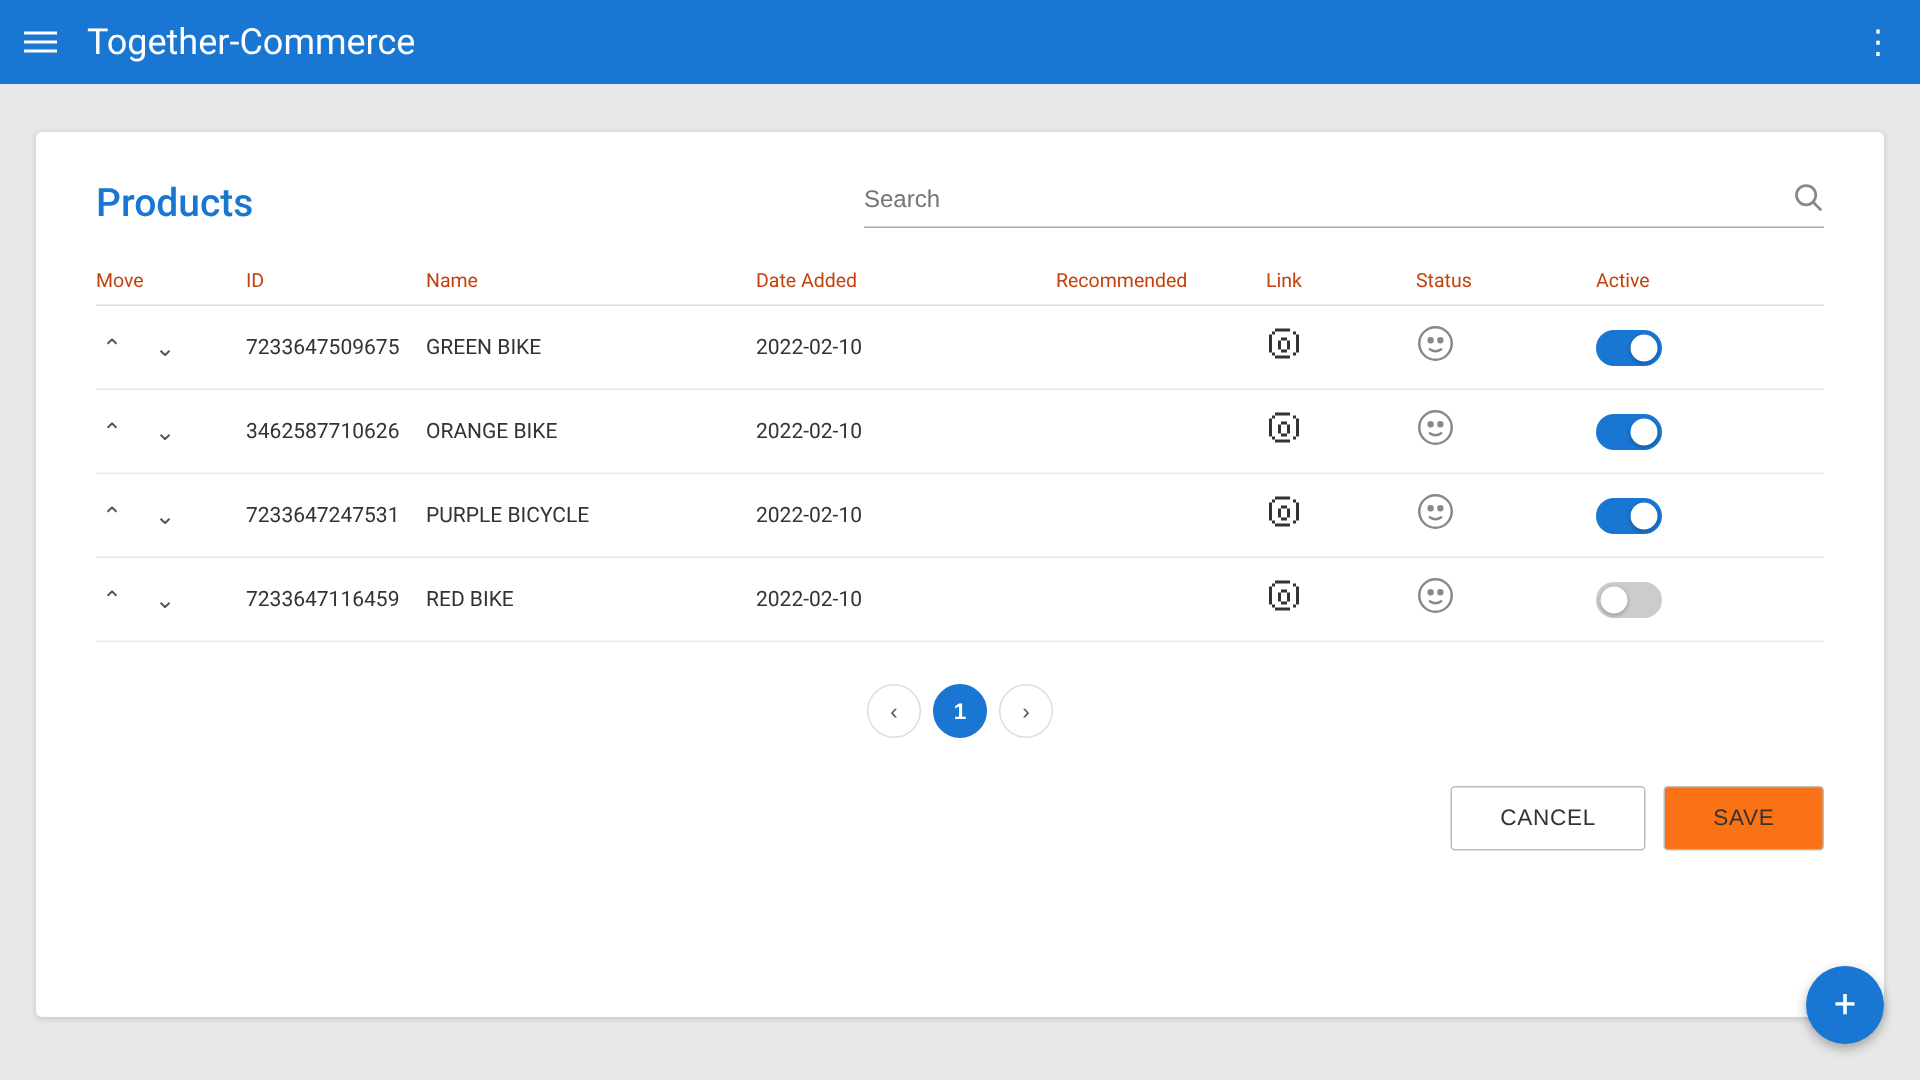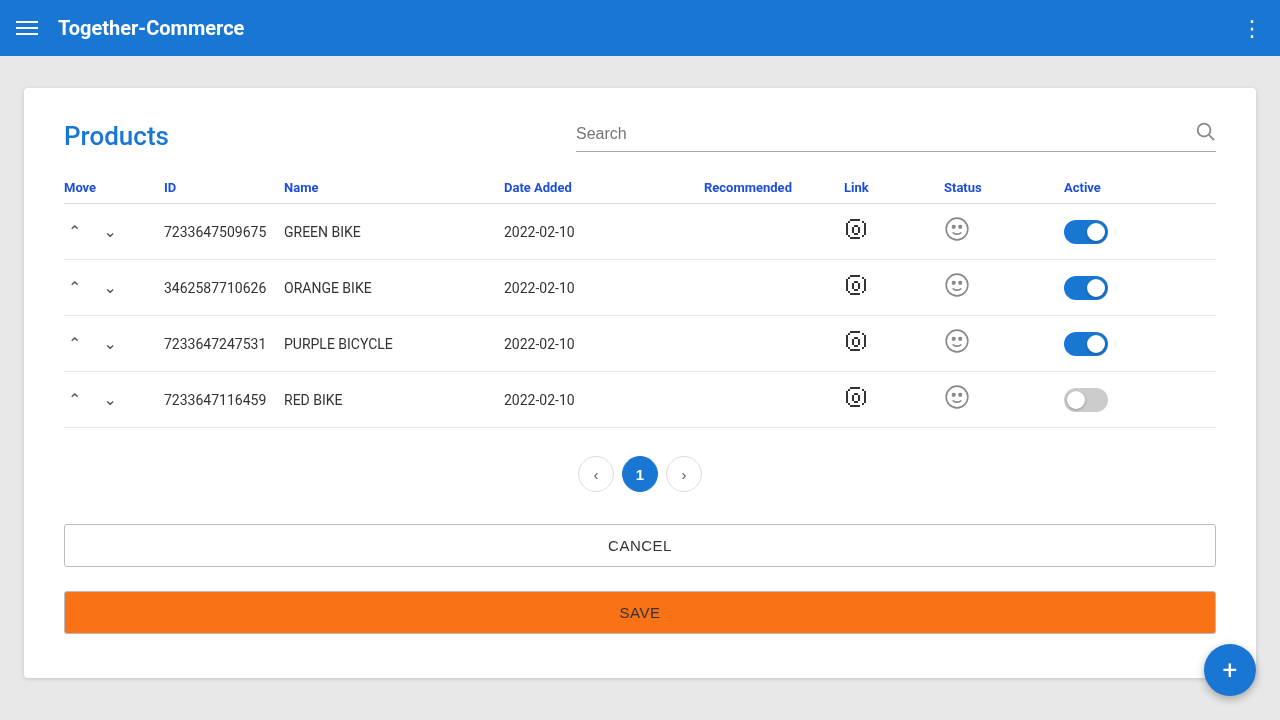--- a/index.html
+++ b/index.html
@@ -19,22 +19,22 @@
       padding: 0 16px;
       justify-content: space-between;
       color: white;
     }
     .topbar-left {
       display: flex;
       align-items: center;
       gap: 20px;
     }
     .topbar-title {
-      font-size: 20px;
-      font-weight: 700;
+      font-size: 24px;
+      font-weight: 400;
       color: white;
     }
     .topbar-menu-icon {
       cursor: pointer;
       display: flex;
       flex-direction: column;
       gap: 4px;
     }
     .topbar-menu-icon span {
       display: block;
@@ -122,22 +122,22 @@
     }
     .table-header {
       display: grid;
       grid-template-columns: 100px 120px 220px 200px 140px 100px 120px 120px;
       border-bottom: 1.5px solid #ddd;
       padding-bottom: 8px;
       margin-bottom: 0;
     }
     .col-header {
       font-size: 13px;
-      color: #1d4ed8;
-      font-weight: 700;
+      color: #c2410c;
+      font-weight: 400;
     }
     .table-row {
       display: grid;
       grid-template-columns: 100px 120px 220px 200px 140px 100px 120px 120px;
       align-items: center;
       border-bottom: 1px solid #e8e8e8;
       padding: 8px 0;
       min-height: 56px;
     }
     .cell {
@@ -236,23 +236,22 @@
       background: #1976d2;
       color: white;
       border-color: #1976d2;
       font-weight: 600;
     }
 
     
     .footer-row {
       display: flex;
       justify-content: flex-end;
-      gap: 24px;
+      gap: 12px;
       margin-top: 32px;
-      flex-direction: column;
     }
     .btn-cancel, .btn-save {
       padding: 12px 32px;
       font-size: 15px;
       font-weight: 500;
       cursor: pointer;
       border: 1px solid #bbb;
       border-radius: 3px;
       letter-spacing: 0.5px;
     }

